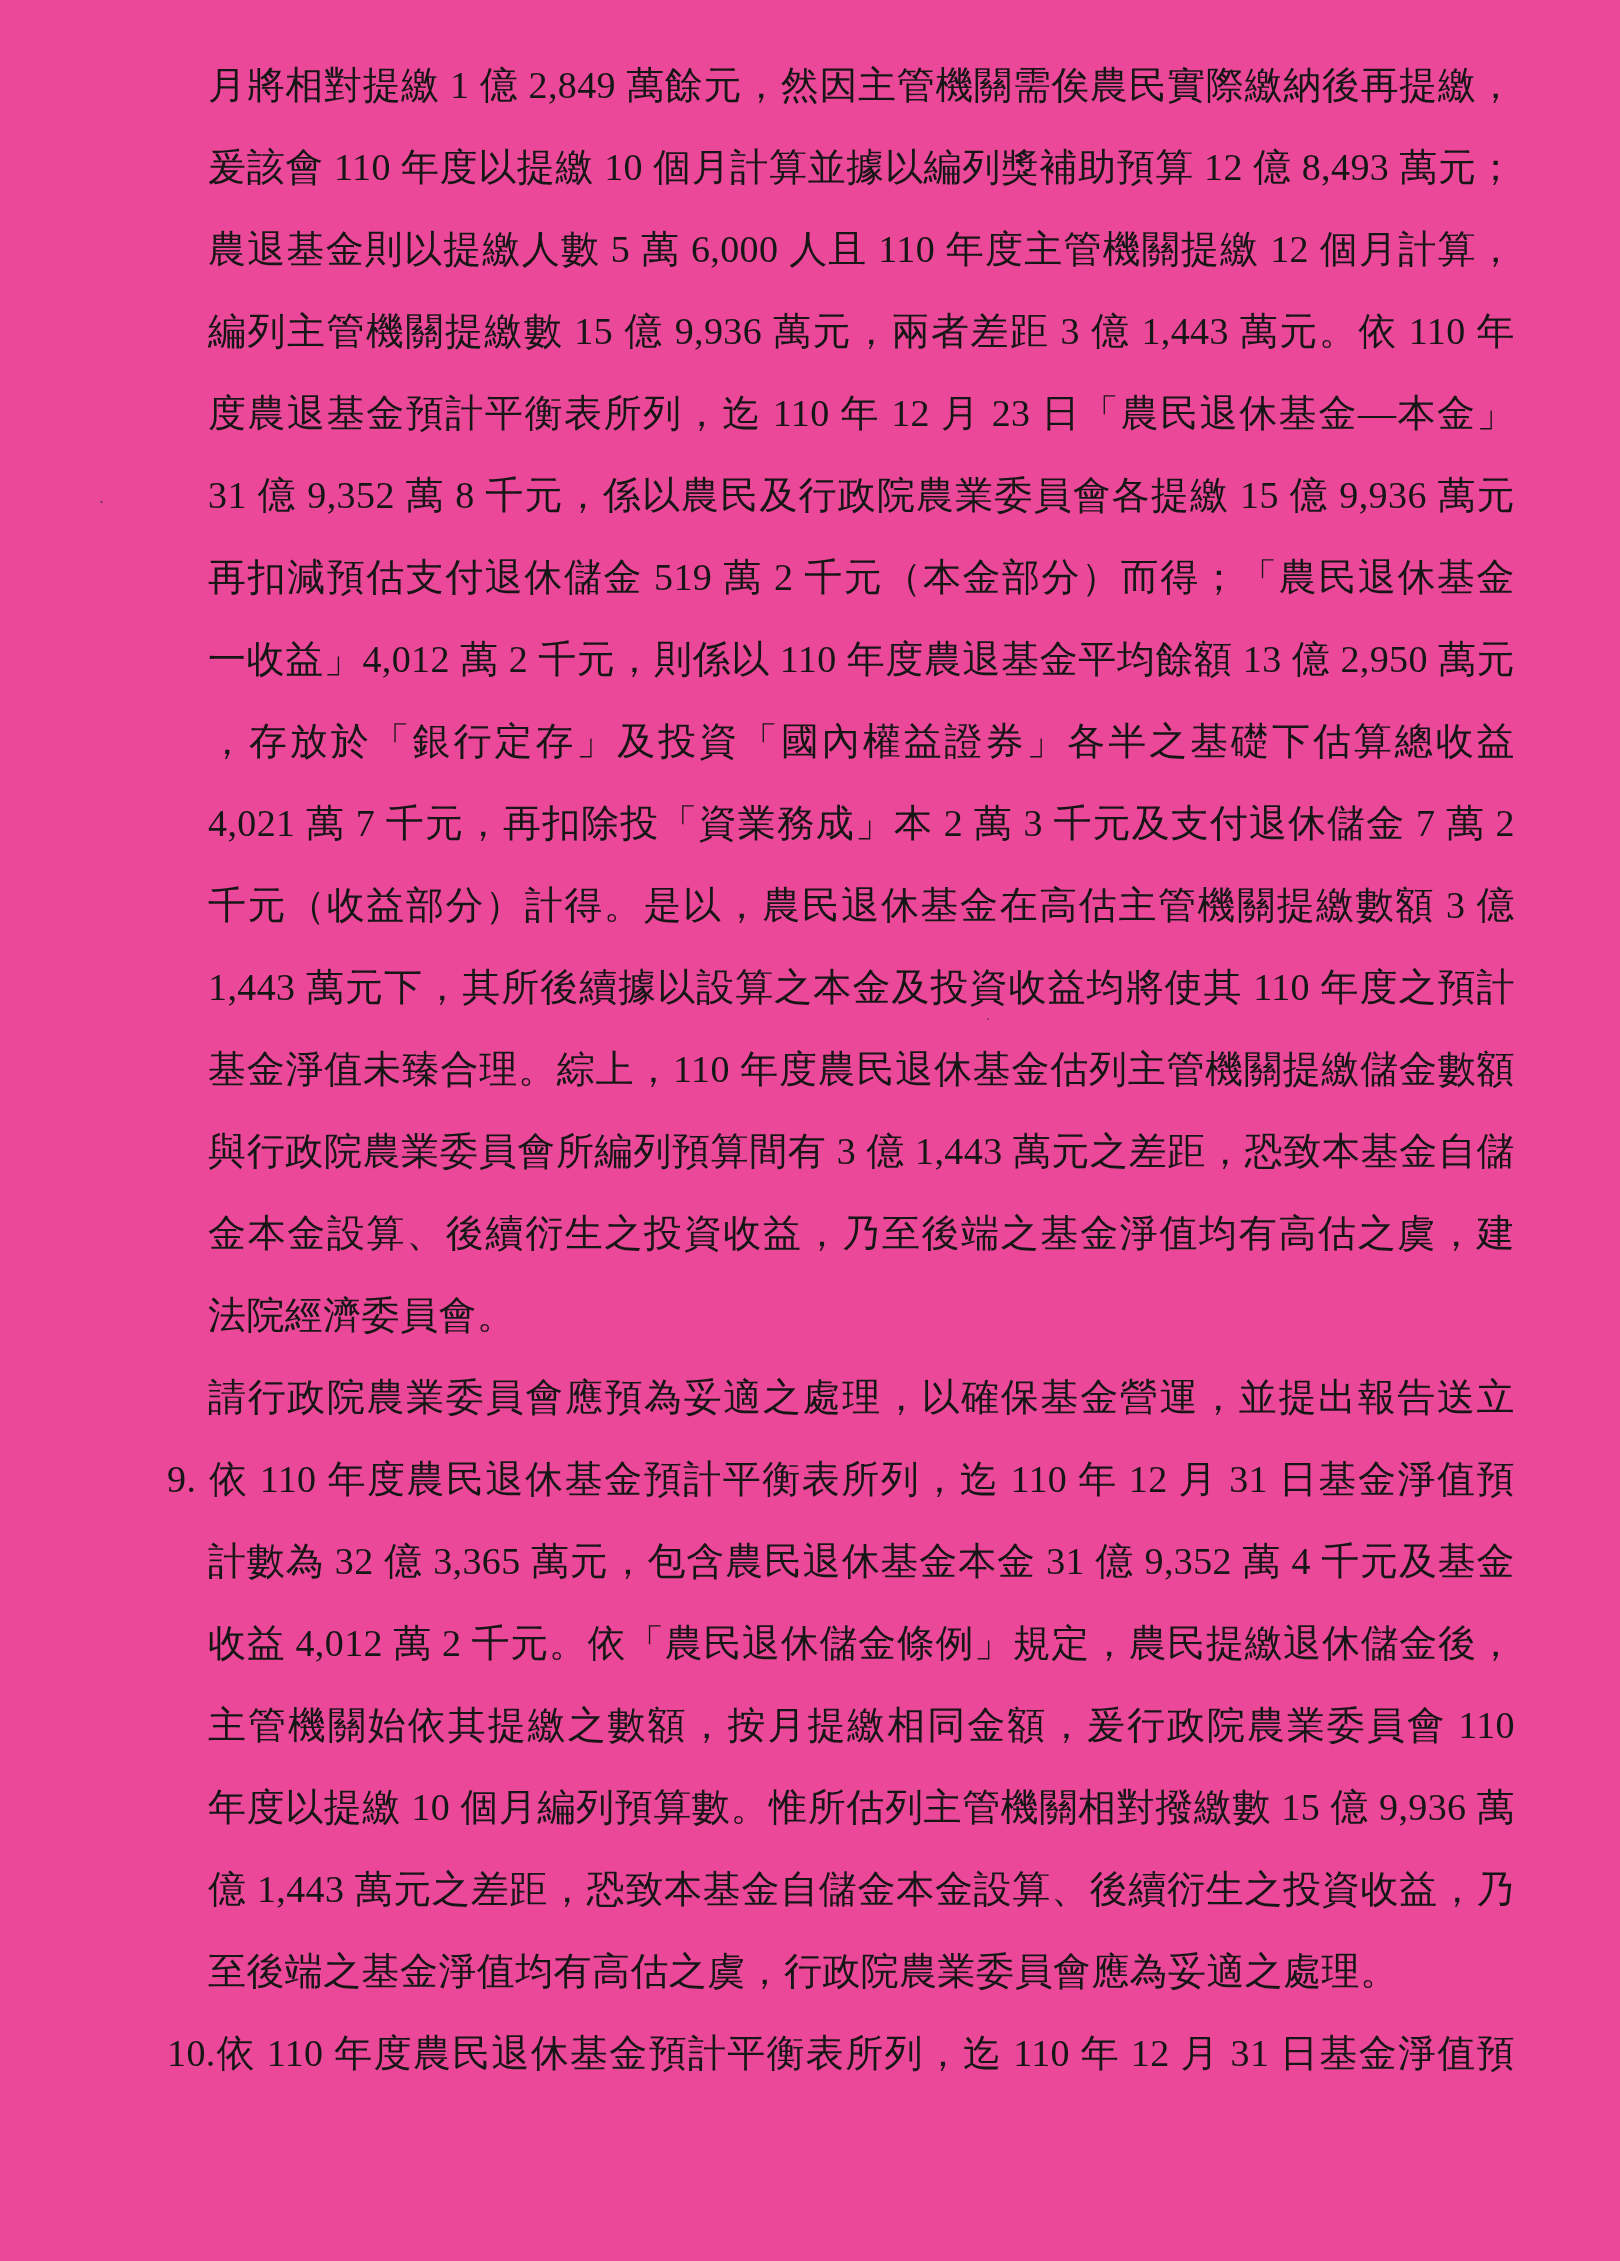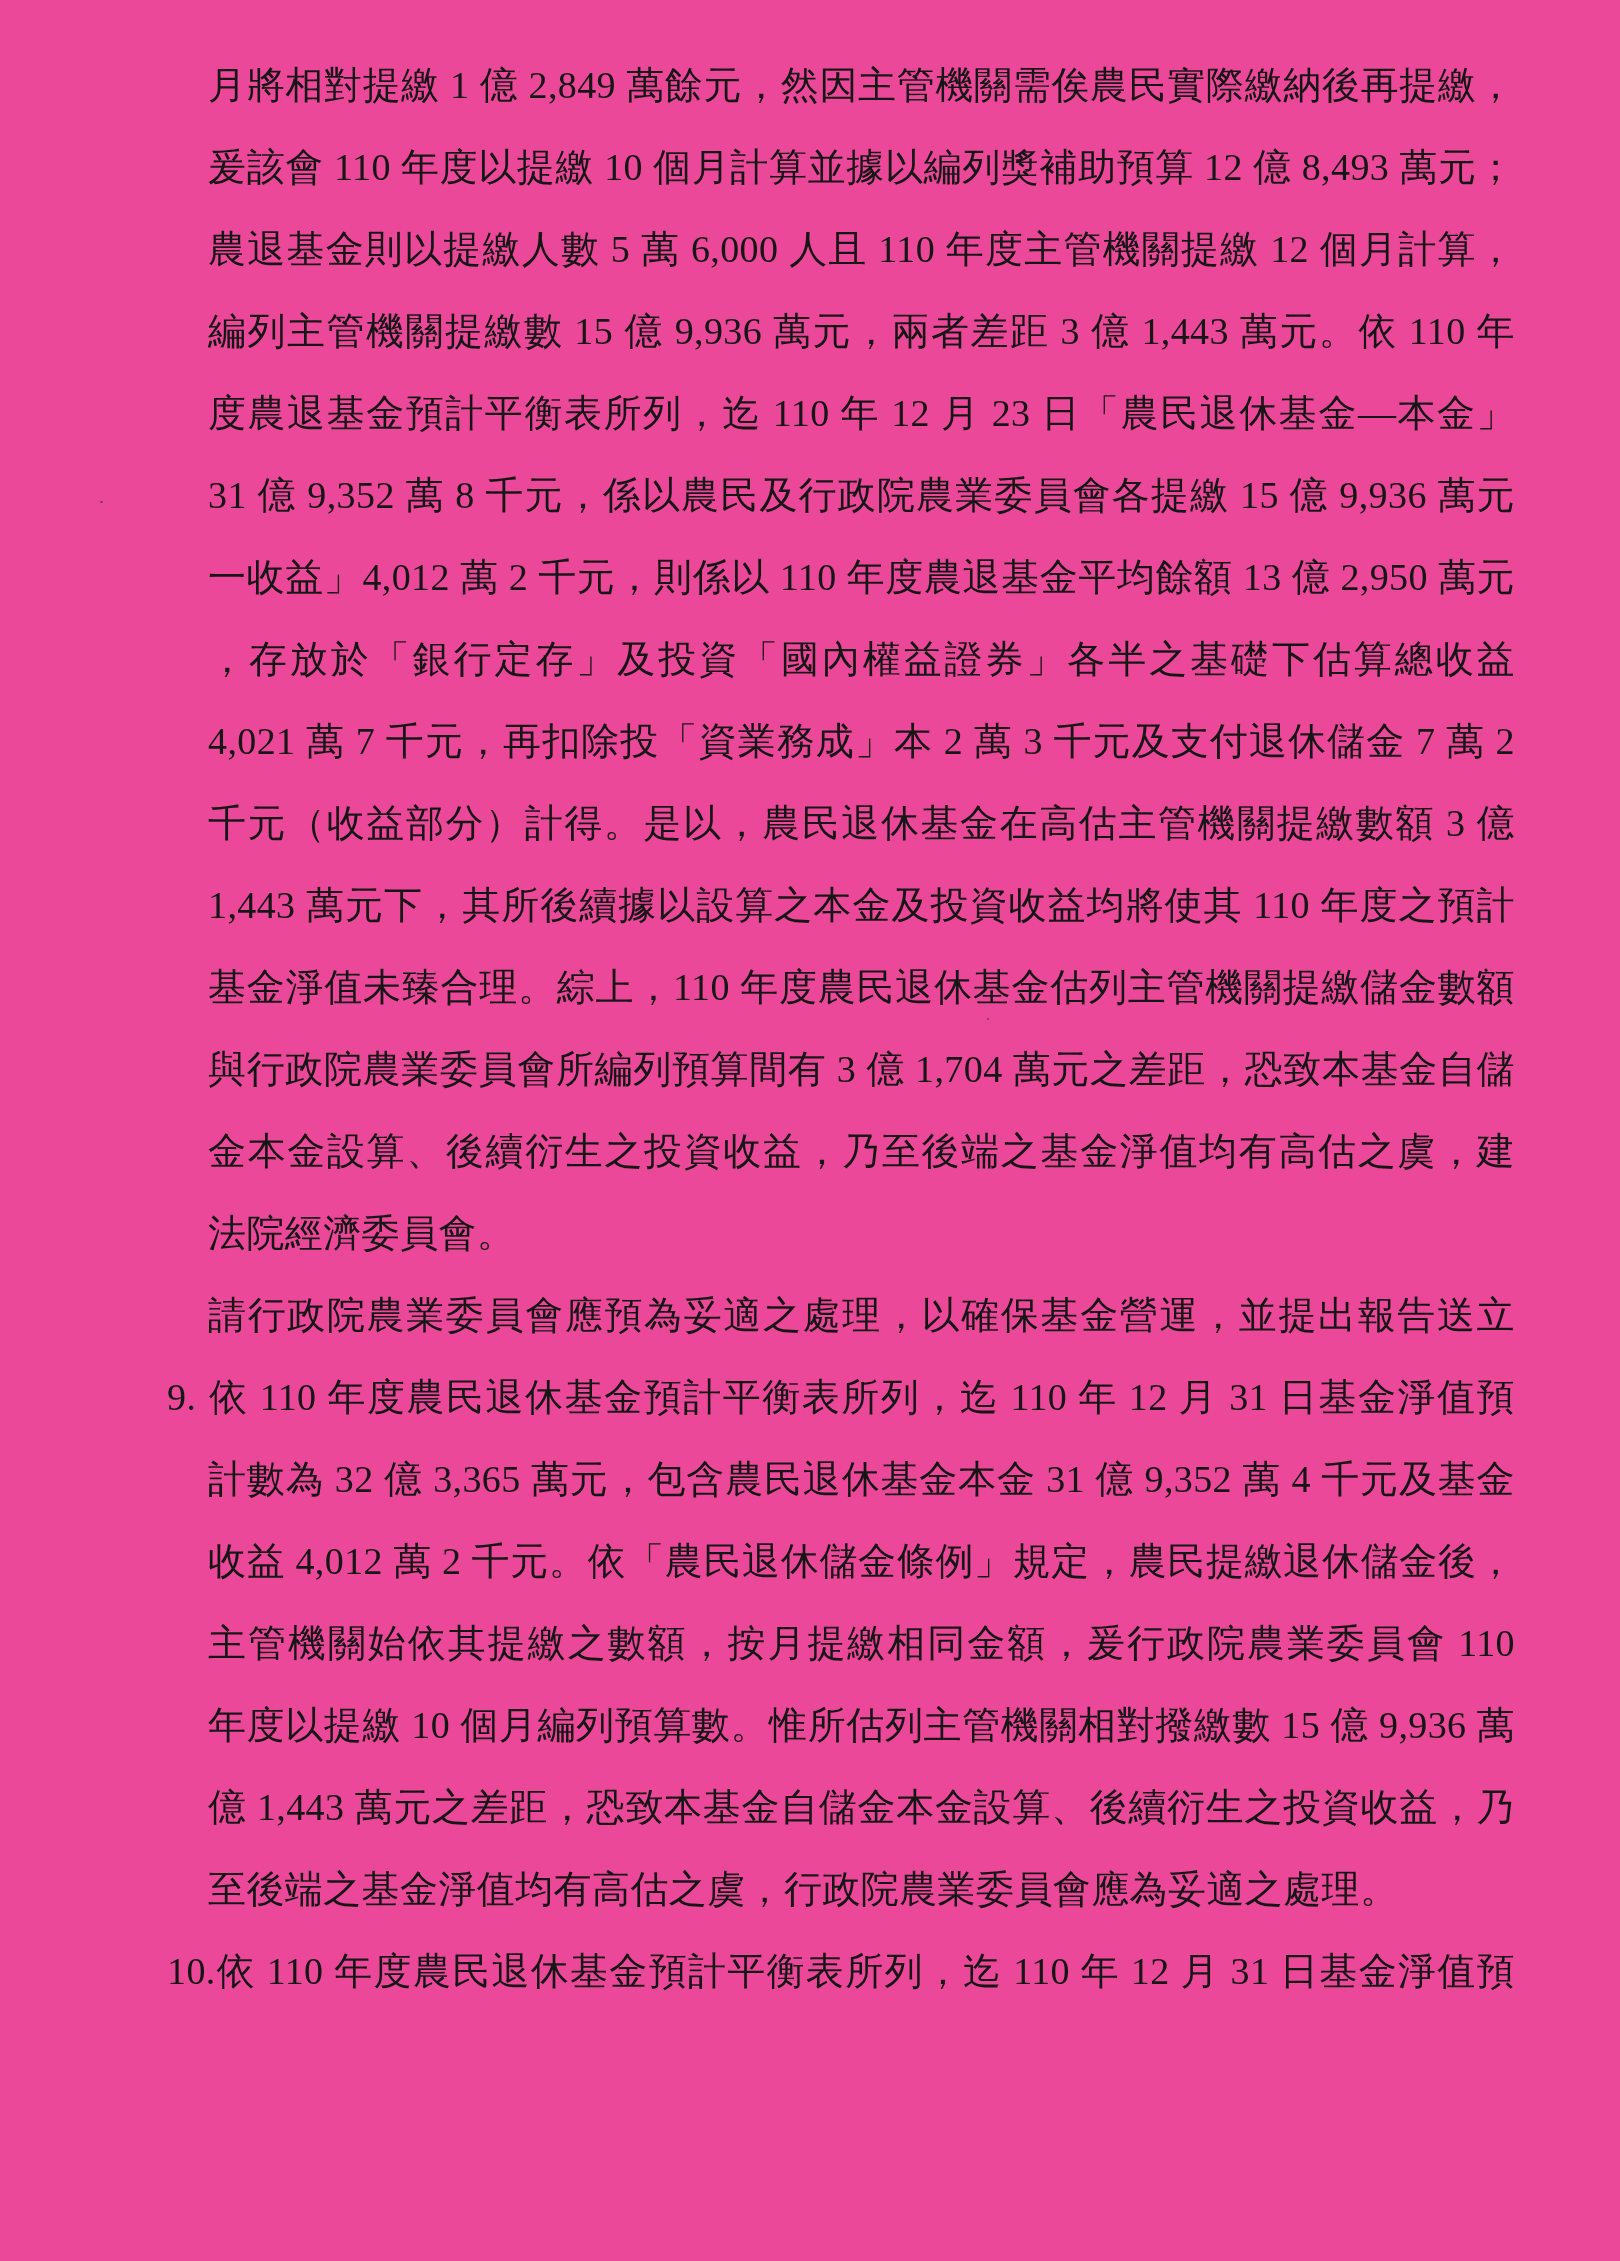--- a/index.html
+++ b/index.html
@@ -60,27 +60,28 @@
 
 <div class="page">
   <div class="text-block" id="text-block">
       <div class="block">
         <div class="line fill">月將相對提繳 1 億 2,849 萬餘元，然因主管機關需俟農民實際繳納後再提繳，</div>
         <div class="line fill">爰該會 110 年度以提繳 10 個月計算並據以編列獎補助預算 12 億 8,493 萬元；</div>
         <div class="line fill">農退基金則以提繳人數 5 萬 6,000 人且 110 年度主管機關提繳 12 個月計算，</div>
         <div class="line fill">編列主管機關提繳數 15 億 9,936 萬元，兩者差距 3 億 1,443 萬元。依 110 年</div>
         <div class="line fill">度農退基金預計平衡表所列，迄 110 年 12 月 23 日「農民退休基金—本金」</div>
         <div class="line fill">31 億 9,352 萬 8 千元，係以農民及行政院農業委員會各提繳 15 億 9,936 萬元</div>
+        <div class="line fill">再扣減預估支付退休儲金 519 萬 2 千元（本金部分）而得；「農民退休基金</div>
         <div class="line fill">一收益」4,012 萬 2 千元，則係以 110 年度農退基金平均餘額 13 億 2,950 萬元</div>
         <div class="line fill">，存放於「銀行定存」及投資「國內權益證券」各半之基礎下估算總收益</div>
         <div class="line fill">4,021 萬 7 千元，再扣除投「資業務成」本 2 萬 3 千元及支付退休儲金 7 萬 2</div>
         <div class="line fill">千元（收益部分）計得。是以，農民退休基金在高估主管機關提繳數額 3 億</div>
         <div class="line fill">1,443 萬元下，其所後續據以設算之本金及投資收益均將使其 110 年度之預計</div>
         <div class="line fill">基金淨值未臻合理。綜上，110 年度農民退休基金估列主管機關提繳儲金數額</div>
-        <div class="line fill">與行政院農業委員會所編列預算間有 3 億 1,704 萬元之差距，恐致本基金自儲</div>
+        <div class="line fill">與行政院農業委員會所編列預算間有 3 億 1,443 萬元之差距，恐致本基金自儲</div>
         <div class="line fill">金本金設算、後續衍生之投資收益，乃至後端之基金淨值均有高估之虞，建</div>
         <div class="line">法院經濟委員會。</div>
         <div class="line fill">請行政院農業委員會應預為妥適之處理，以確保基金營運，並提出報告送立</div>
       </div>
       <div class="block">
         <div class="line fill first"><span class="num">9. </span>依 110 年度農民退休基金預計平衡表所列，迄 110 年 12 月 31 日基金淨值預</div>
         <div class="line fill">計數為 32 億 3,365 萬元，包含農民退休基金本金 31 億 9,352 萬 4 千元及基金</div>
         <div class="line fill">收益 4,012 萬 2 千元。依「農民退休儲金條例」規定，農民提繳退休儲金後，</div>
         <div class="line fill">主管機關始依其提繳之數額，按月提繳相同金額，爰行政院農業委員會 110</div>
         <div class="line fill">年度以提繳 10 個月編列預算數。惟所估列主管機關相對撥繳數 15 億 9,936 萬</div>

